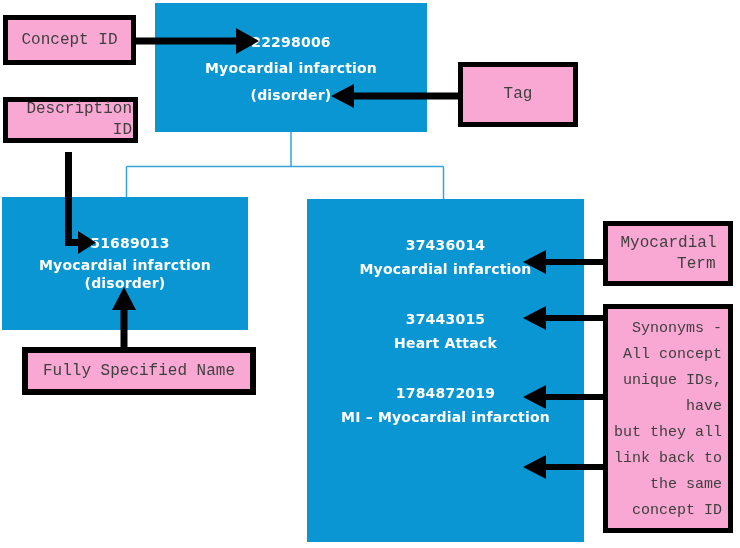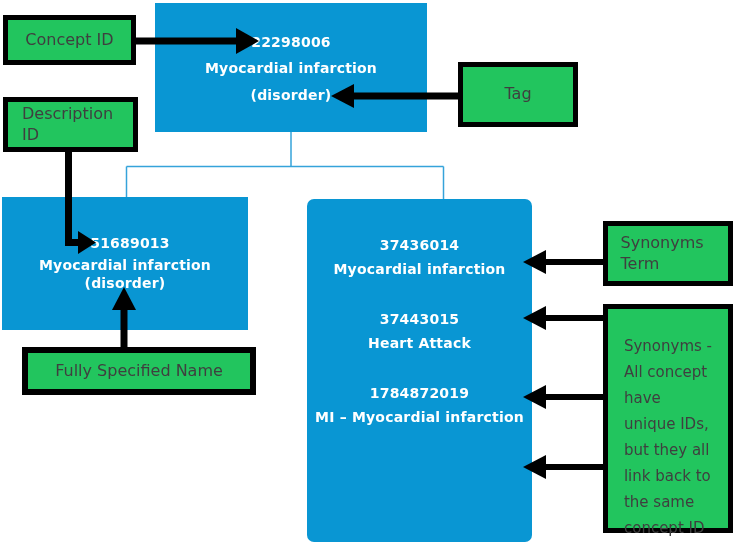--- a/index.html
+++ b/index.html
@@ -8,101 +8,101 @@
     font-family:"DejaVu Sans","Liberation Sans",sans-serif;overflow:hidden;
   }
   
   .bluebox{
     position:absolute;background:#0996d3;color:#ffffff;font-weight:bold;
     font-size:14px;text-align:center;letter-spacing:.2px;box-sizing:border-box;
   }
   .bluebox .ln{width:100%;}
   
   .labelbox{
-    position:absolute;background:#22c55e;border:5px solid #000000;color:#3f3f3f;
+    position:absolute;background:#f9a8d4;border:5px solid #000000;color:#3f3f3f;
     font-size:16px;display:flex;align-items:center;justify-content:center;
-    text-align:left;box-sizing:border-box;line-height:1.3;
+    text-align:right;box-sizing:border-box;line-height:1.3;font-family:Liberation Mono, monospace;
   }
   .labelbox .inner{display:block;}
   
   .top-id{padding-top:27px;line-height:24px;}
   .top-term{line-height:28px;}
   .top-tag{line-height:26px;}
   
   .fsn-id{padding-top:34px;line-height:24px;}
   .fsn-term{line-height:20px;}
   .fsn-tag{line-height:17px;}
   
   .desc-list{display:flex;flex-direction:column;gap:26px;padding-top:34px;}
   .desc-entry .ln{line-height:24px;}
   
-  .syn-lines{padding-top:24px;}
+  .syn-lines{padding-top:7px;}
   .syn-lines div{line-height:26px;font-size:15px;}
   .arrows{position:absolute;left:0;top:0;pointer-events:none;}
 </style>
 </head>
 <body>
 
 <div class="canvas">
 
   <div class="bluebox" style="left:155px;top:3px;width:272px;height:129px;">
     <div class="ln top-id">22298006</div>
     <div class="ln top-term">Myocardial infarction</div>
     <div class="ln top-tag">(disorder)</div>
   </div>
 
   <div class="bluebox" style="left:2px;top:197px;width:246px;height:133px;">
     <div class="ln fsn-id">751689013</div>
     <div class="ln fsn-term">Myocardial infarction</div>
     <div class="ln fsn-tag">(disorder)</div>
   </div>
 
-  <div class="bluebox" style="left:307px;top:199px;width:225px;height:343px;border-radius:7px;">
+  <div class="bluebox" style="left:307px;top:199px;width:277px;height:343px;">
     <div class="desc-list">
       <div class="desc-entry">
         <div class="ln">37436014</div>
         <div class="ln">Myocardial infarction</div>
       </div>
       <div class="desc-entry">
         <div class="ln">37443015</div>
         <div class="ln">Heart Attack</div>
       </div>
       <div class="desc-entry">
         <div class="ln">1784872019</div>
         <div class="ln">MI – Myocardial infarction</div>
       </div>
     </div>
   </div>
 
   <div class="labelbox" style="left:3px;top:15px;width:133px;height:50px;">
     <span class="inner">Concept ID</span>
   </div>
 
-  <div class="labelbox" style="left:3px;top:97px;width:135px;height:55px;padding-left:13px;">
+  <div class="labelbox" style="left:3px;top:97px;width:135px;height:46px;padding-left:13px;">
     <span class="inner" style="max-width:110px;">Description ID</span>
   </div>
 
   <div class="labelbox" style="left:458px;top:62px;width:120px;height:65px;">
     <span class="inner">Tag</span>
   </div>
 
   <div class="labelbox" style="left:6px;top:347px;width:234px;height:48px;border-width:6px;margin-left:16px;">
     <span class="inner">Fully Specified Name</span>
   </div>
 
   <div class="labelbox" style="left:603px;top:221px;width:130px;height:65px;">
-    <span class="inner" style="max-width:95px;">Synonyms Term</span>
+    <span class="inner" style="max-width:95px;">Myocardial Term</span>
   </div>
 
   <div class="labelbox" style="left:603px;top:304px;width:130px;height:229px;align-items:flex-start;">
     <div class="syn-lines">
       <div>Synonyms -</div>
       <div>All concept</div>
+      <div>unique IDs,</div>
       <div>have</div>
-      <div>unique IDs,</div>
       <div>but they all</div>
       <div>link back to</div>
       <div>the same</div>
       <div>concept ID</div>
     </div>
   </div>
 
   <svg class="arrows" width="740" height="548" viewBox="0 0 740 548">
 
     <g stroke="#35a3da" stroke-width="1.5">

